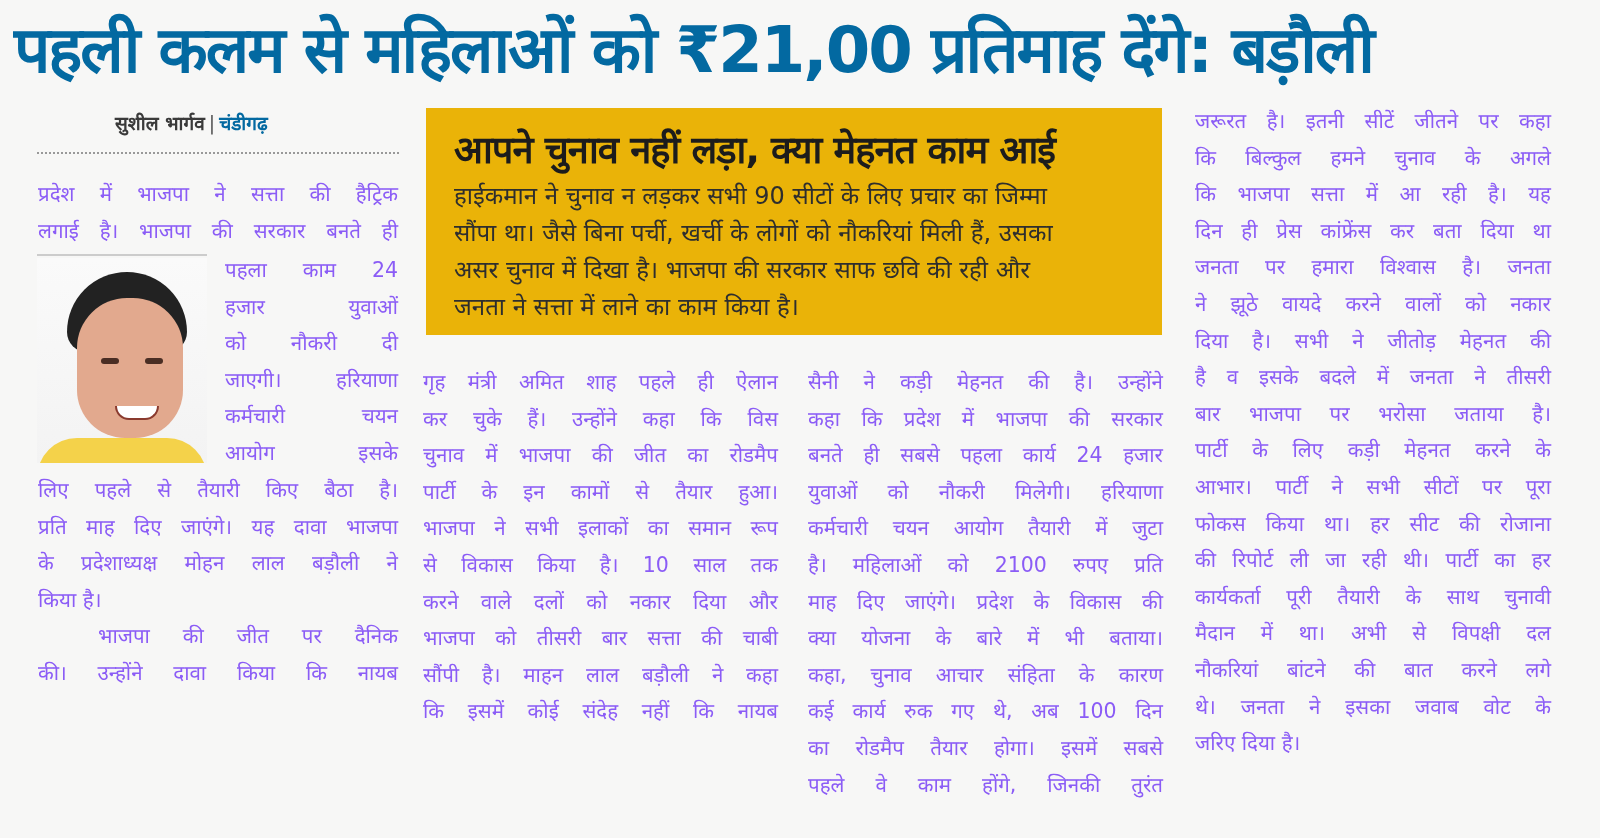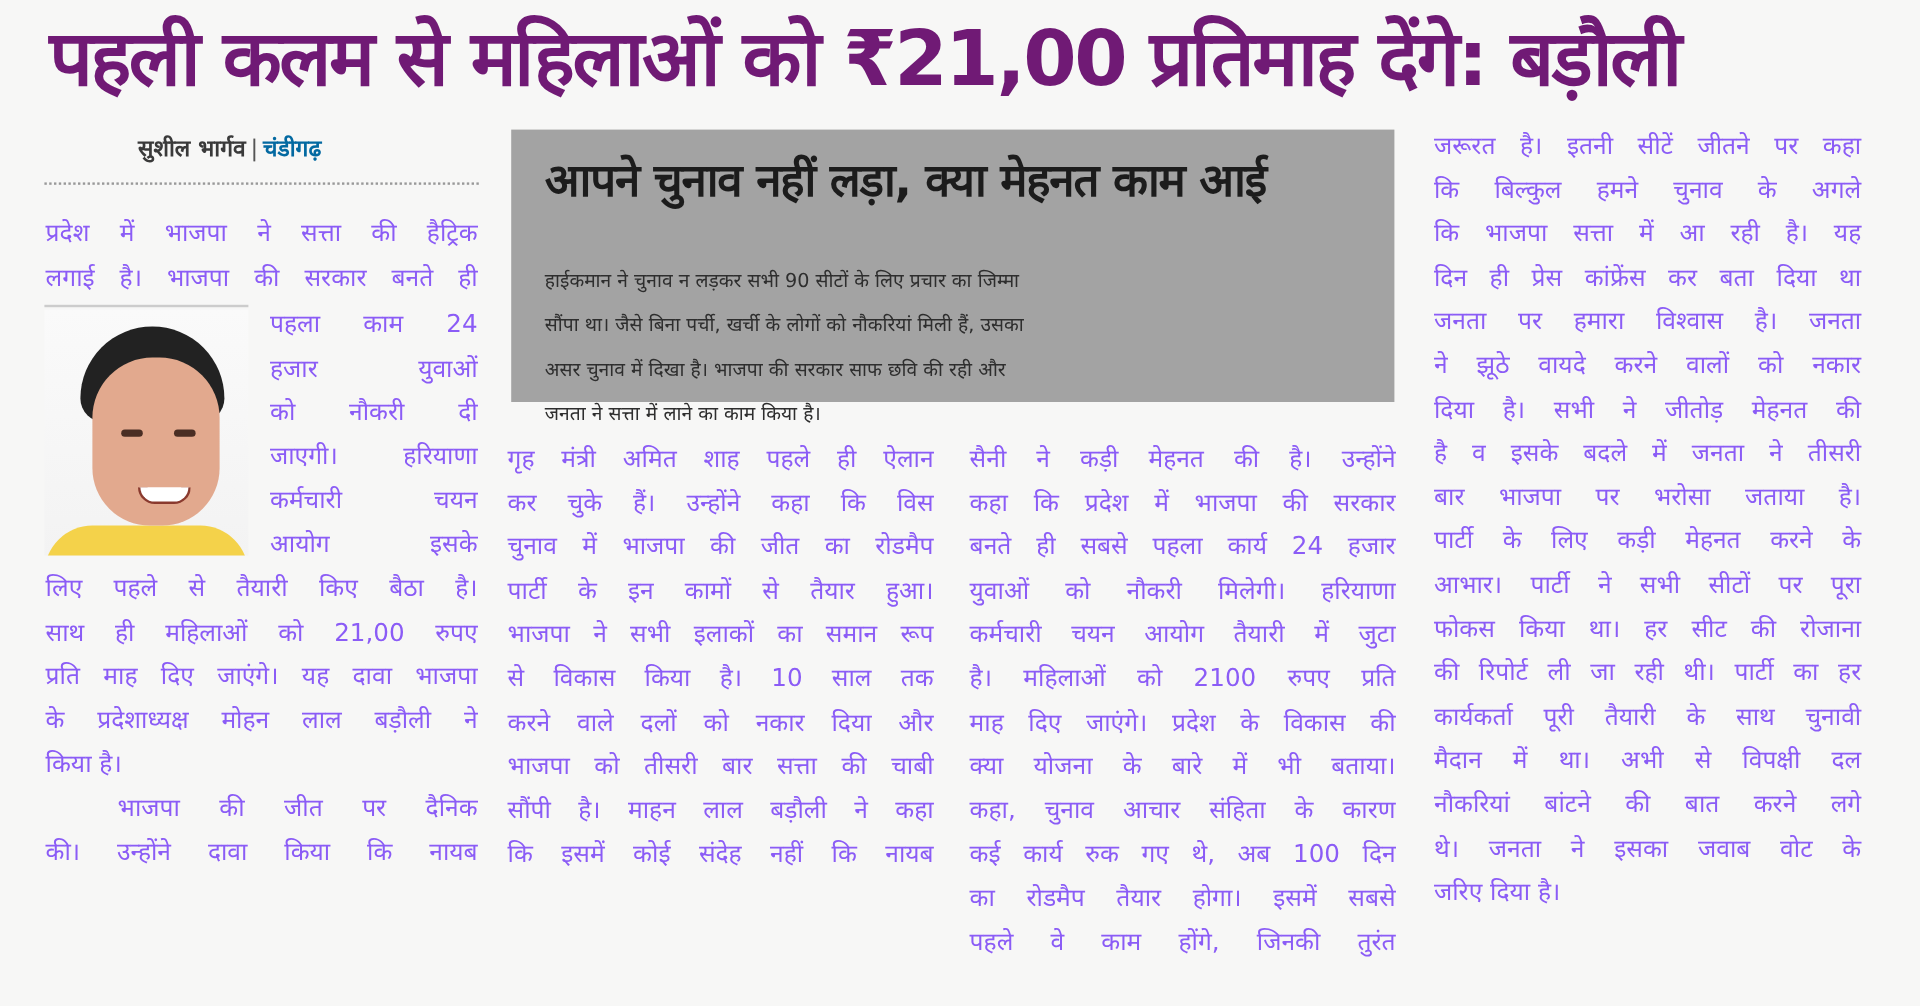--- a/index.html
+++ b/index.html
@@ -2,23 +2,23 @@
 <html><head>
 <meta charset="utf-8">
 <style>
   html, body { margin:0; padding:0; }
   body {
     width:1600px; height:838px; overflow:hidden; position:relative;
     background:#f7f7f6; color:#2a2a2a;
     font-family:"DejaVu Sans", sans-serif;
   }
   .headline {
-    position:absolute; left:41px; top:2px; width:1560px; height:96px;
+    position:absolute; left:14px; top:2px; width:1560px; height:96px;
     font-family:"DejaVu Sans", sans-serif; font-weight:bold;
-    font-size:64px; line-height:96px; color:#701a75; white-space:nowrap;
+    font-size:64px; line-height:96px; color:#0369a1; white-space:nowrap;
     letter-spacing:-2px;
   }
   .byline {
     position:absolute; left:115px; top:110px; font-size:19px; font-weight:bold; color:#3a3a3a;
   }
   .byline .sep { color:#555; font-weight:normal; margin:0 4px; }
   .byline .place { color:#0369a1; font-weight:bold; }
   .dotted-rule {
     position:absolute; left:37px; top:152px; width:362px; height:0;
     border-top:2px dotted #999;
@@ -39,27 +39,27 @@
     overflow:hidden;
   }
   .photo-rule { position:absolute; left:37px; top:254px; width:170px; border-top:2px solid #ccc; }
   .photo .hair { position:absolute; left:30px; top:14px; width:120px; height:80px; background:#222; border-radius:60px 60px 20px 20px; }
   .photo .face { position:absolute; left:40px; top:40px; width:106px; height:140px; background:#e2a98e; border-radius:50px 50px 48px 48px; }
   .photo .eye { position:absolute; top:100px; width:18px; height:6px; background:#4a2e24; border-radius:3px; }
   .photo .smile { position:absolute; left:78px; top:148px; width:40px; height:12px; background:#fff; border-radius:0 0 20px 20px; border:2px solid #8a3a2e; border-top:none; }
   .photo .shirt { position:absolute; left:0; top:180px; width:170px; height:40px; background:#f4d24a; border-radius:40px 40px 0 0; }
   .inset {
     position:absolute; left:426px; top:108px; width:736px; height:227px;
-    background:#a3a3a3;
+    background:#eab308;
   }
   .inset-title {
     position:absolute; left:28px; top:14px; font-size:38px; font-weight:bold; color:#1c1c1c; white-space:nowrap; letter-spacing:-1px;
   }
   .inset-body {
-    position:absolute; left:28px; top:70px; width:680px; font-size:16px; line-height:37px; color:#2e2e2e;margin-top:37px;
+    position:absolute; left:28px; top:70px; width:680px; font-size:24px; line-height:37px; color:#2e2e2e;
   }
   .inset-body .line { display:block; white-space:nowrap; }
   #col2 { left:423px; top:364px; width:355px; }
   #col3 { left:808px; top:364px; width:355px; }
   #col4 { left:1195px; top:103px; width:356px; }
 </style>
 </head>
 <body>
 
 <div class="headline">पहली कलम से महिलाओं को ₹21,00 प्रतिमाह देंगे: बड़ौली</div>
@@ -88,21 +88,20 @@
   <span class="line">पहला काम 24</span>
   <span class="line">हजार युवाओं</span>
   <span class="line">को नौकरी दी</span>
   <span class="line">जाएगी। हरियाणा</span>
   <span class="line">कर्मचारी चयन</span>
   <span class="line">आयोग इसके</span>
 </div>
 
 <div class="col" id="col1c">
   <span class="line">लिए पहले से तैयारी किए बैठा है।</span>
-  <span class="line">साथ ही महिलाओं को 21,00 रुपए</span>
   <span class="line">प्रति माह दिए जाएंगे। यह दावा भाजपा</span>
   <span class="line">के प्रदेशाध्यक्ष मोहन लाल बड़ौली ने</span>
   <span class="line last">किया है।</span>
   <span class="line indent">भाजपा की जीत पर दैनिक</span>
   <span class="line">की। उन्होंने दावा किया कि नायब</span>
 </div>
 
 <div class="inset">
   <div class="inset-title">आपने चुनाव नहीं लड़ा, क्या मेहनत काम आई</div>
   <div class="inset-body">

